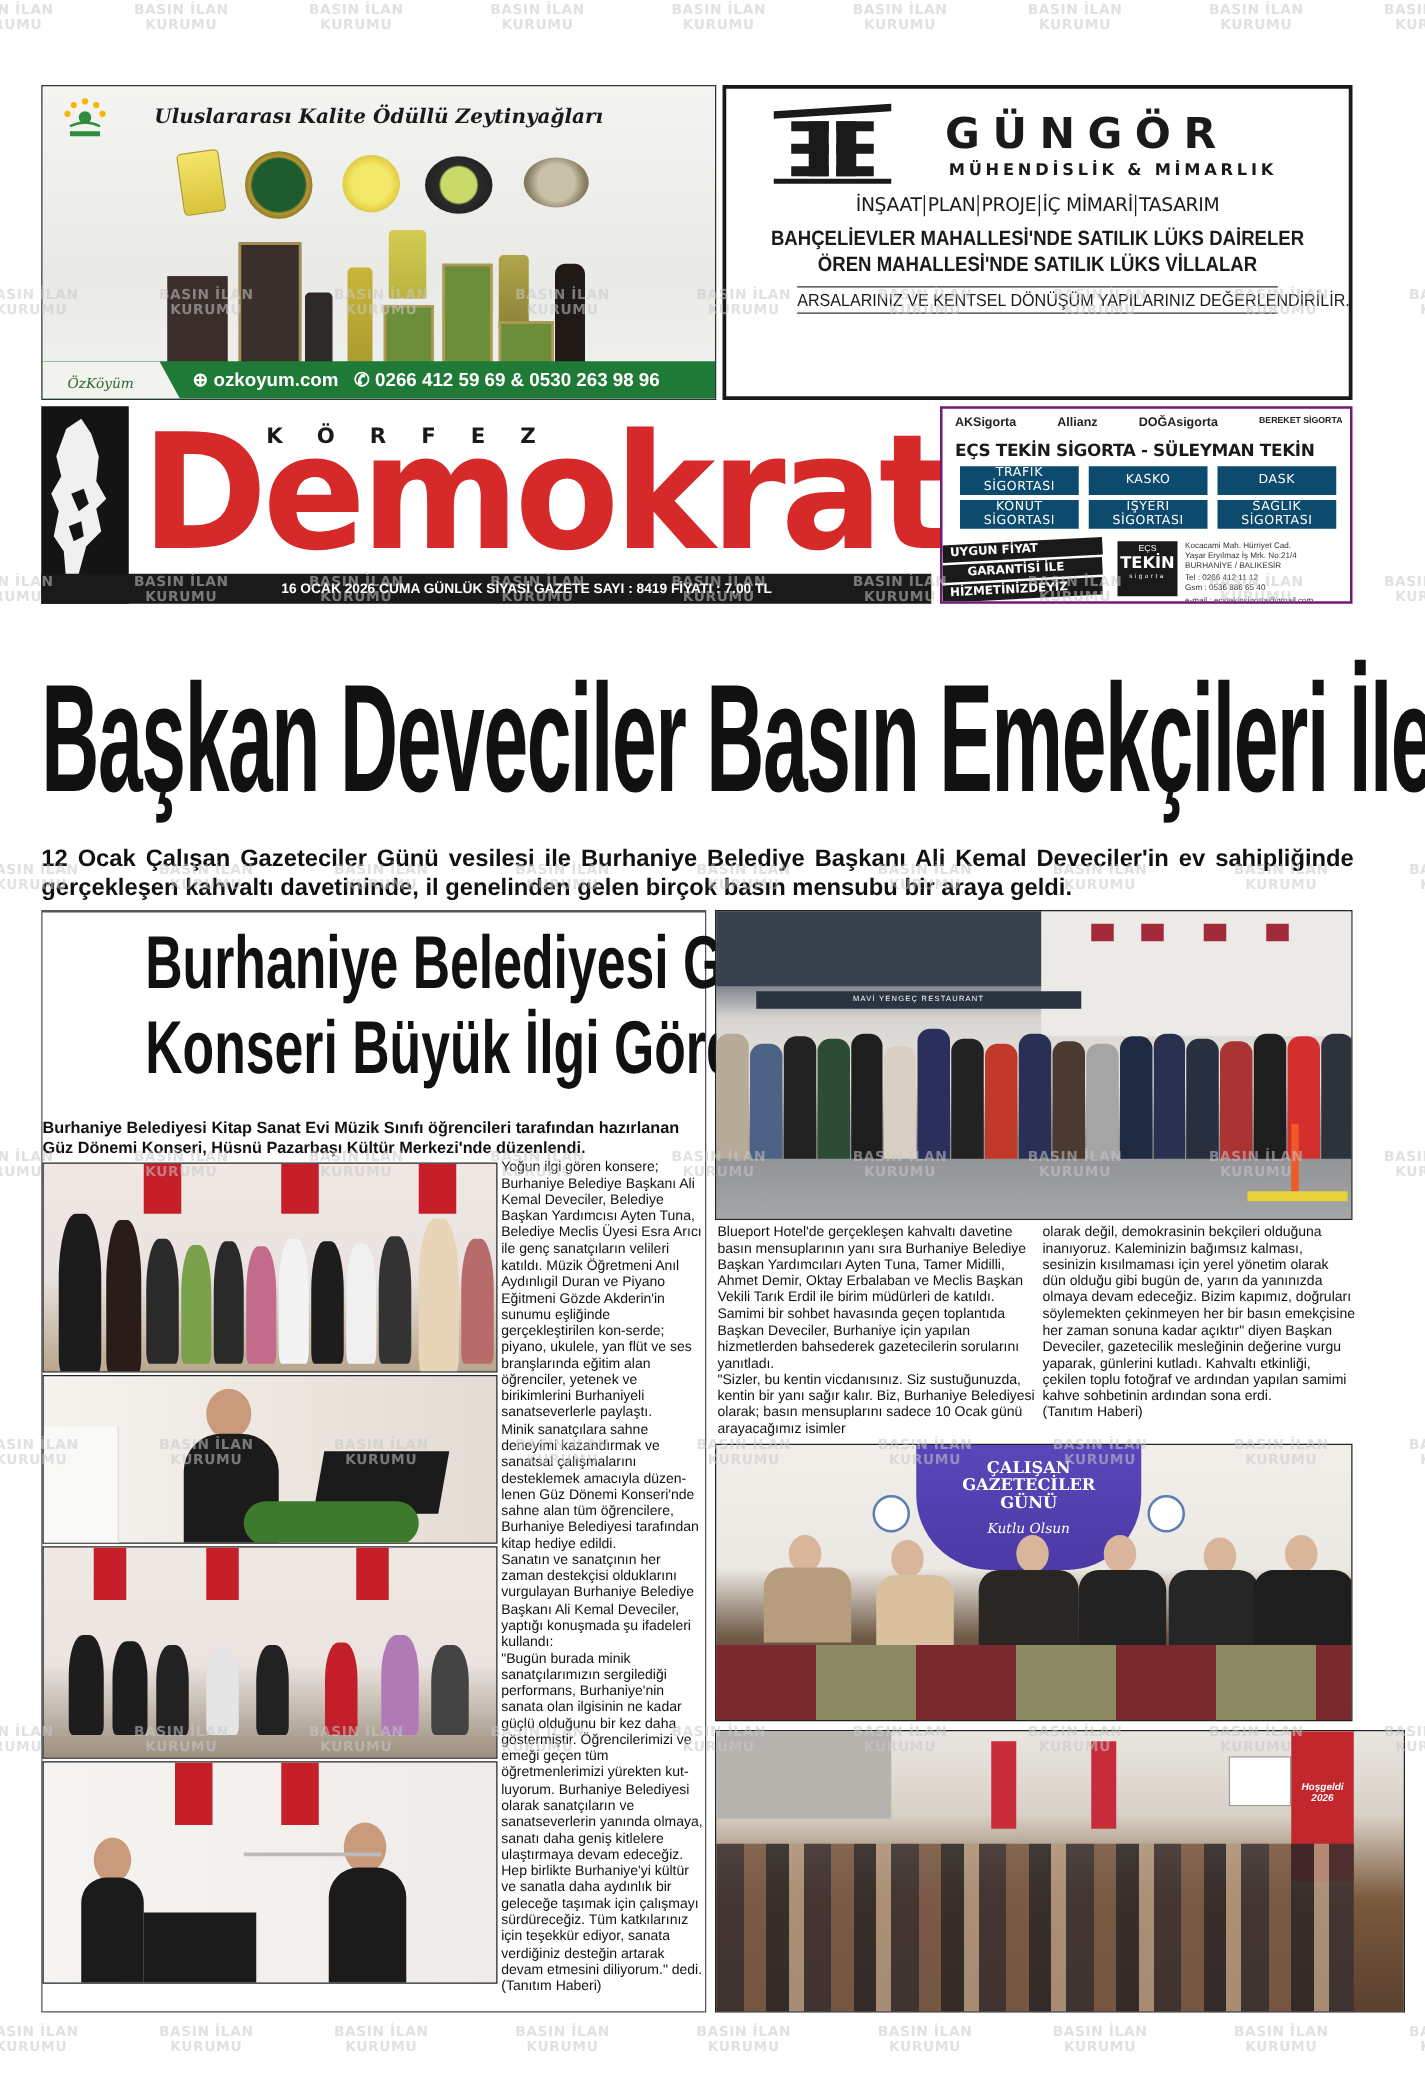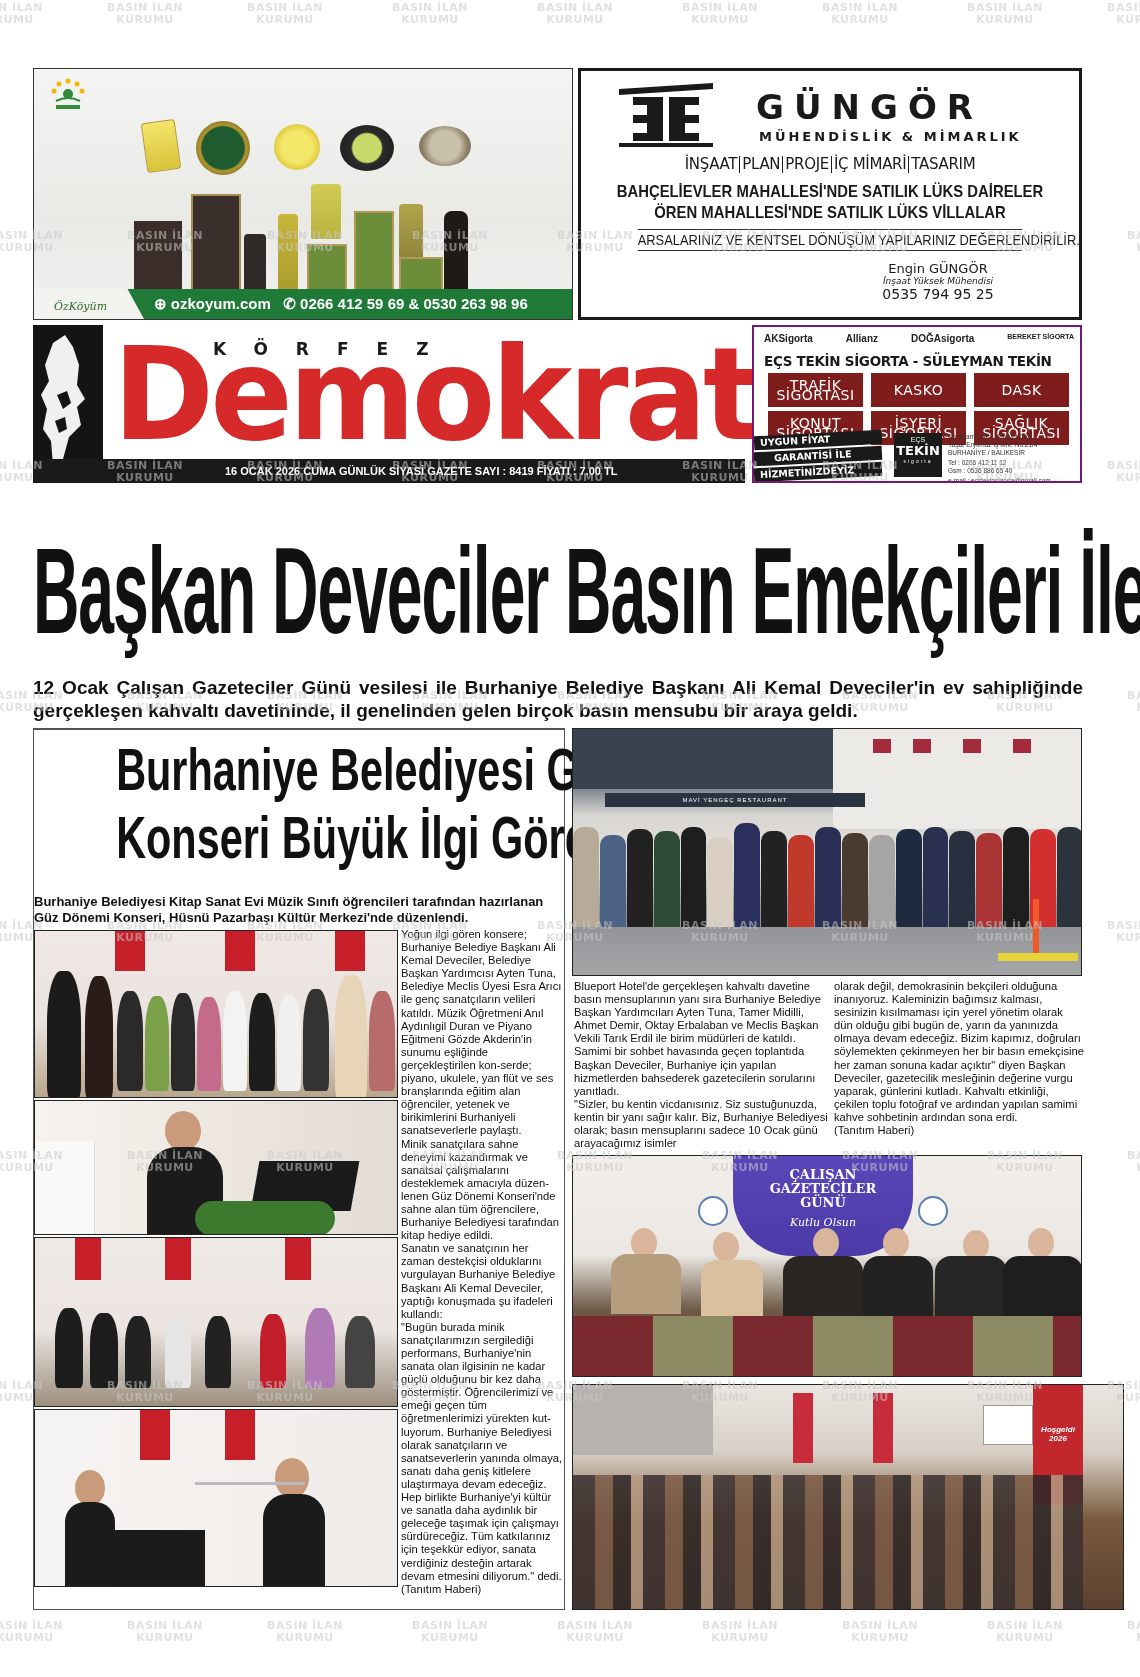--- a/index.html
+++ b/index.html
@@ -42,21 +42,21 @@
   #masthead .portrait { position: absolute; left: 0; top: 0; width: 70px; height: 158px; background: #141414; overflow: hidden; }
   #masthead .korfez { position: absolute; left: 180px; top: 14px; font-family: "DejaVu Sans", sans-serif; font-weight: bold; font-size: 17px; letter-spacing: 28px; color: #1a1a1a; }
   #masthead .demokrat { position: absolute; left: 80px; top: 5px; font-family: "DejaVu Sans", sans-serif; font-weight: bold; font-size: 128px; line-height: 130px; color: #d62a2a; letter-spacing: -4px; transform: scaleX(0.95); transform-origin: left; }
   #masthead .dateline { position: absolute; left: 0; bottom: 0; width: 712px; height: 24px; background: #1a1a1a; color: #fff; font-family: "Liberation Sans", sans-serif; font-weight: bold; font-size: 11px; line-height: 24px; padding-left: 192px; transform-origin: left; }
 
   
   #ad-sigorta { left: 752px; top: 325px; width: 330px; height: 158px; border: 2px solid #701a75; background: #fff; overflow: hidden; }
   #ad-sigorta .brands { position: absolute; left: 10px; right: 6px; top: 6px; display: flex; justify-content: space-between; font-size: 10px; font-weight: bold; color: #222; }
   #ad-sigorta .title { position: absolute; left: 10px; top: 26px; font-family: "DejaVu Sans", sans-serif; font-weight: bold; font-size: 13.5px; color: #1a1a1a; letter-spacing: -0.3px; white-space: nowrap; }
   #ad-sigorta .grid { position: absolute; left: 14px; top: 46px; width: 305px; display: grid; grid-template-columns: 95px 95px 95px; column-gap: 8px; row-gap: 4px; }
-  #ad-sigorta .cell { background: #7f1d1d; color: #fff; font-family: "DejaVu Sans", sans-serif; font-size: 14px; line-height: 10.5px; text-align: center; height: 34px; display: flex; align-items: center; justify-content: center; letter-spacing: 0.5px; }
+  #ad-sigorta .cell { background: #0c4a6e; color: #fff; font-family: "DejaVu Sans", sans-serif; font-size: 10px; line-height: 10.5px; text-align: center; height: 23px; display: flex; align-items: center; justify-content: center; letter-spacing: 0.5px; }
   #ad-sigorta .slogan { position: absolute; left: 0; top: 106px; width: 128px; }
   #ad-sigorta .slogan div { background: #1a1a1a; color: #fff; font-family: "DejaVu Sans", sans-serif; font-weight: bold; font-size: 9.5px; height: 14px; line-height: 14px; margin-bottom: 2px; padding-left: 6px; transform: rotate(-3deg); }
   #ad-sigorta .tekin { position: absolute; left: 140px; top: 106px; width: 48px; height: 44px; background: #1a1a1a; color: #fff; text-align: center; }
   #ad-sigorta .tekin .s { font-size: 7px; padding-top: 3px; }
   #ad-sigorta .tekin .b { font-family: "DejaVu Sans", sans-serif; font-size: 13px; font-weight: bold; }
   #ad-sigorta .addr { position: absolute; left: 194px; top: 106px; font-size: 6.5px; line-height: 8px; color: #333; white-space: nowrap; }
 
   
   #main-head { left: 33px; top: 518px; width: 1050px; height: 150px; overflow: visible; }
   #main-head .h { font-family: "Liberation Sans", sans-serif; font-weight: bold; font-size: 118px; line-height: 140px; color: #111; white-space: nowrap; transform: scaleX(0.545) scaleY(1.04); transform-origin: left top; letter-spacing: -2px; }
@@ -378,20 +378,21 @@
         <circle cx="20" cy="4" r="2.5"></circle>
         <circle cx="11" cy="7" r="2.5"></circle>
         <circle cx="29" cy="7" r="2.5"></circle>
         <circle cx="6" cy="14" r="2.5"></circle>
         <circle cx="34" cy="14" r="2.5"></circle>
       </g>
     <circle cx="20" cy="17" r="5" fill="#2f8d3a"></circle>
     <path d="M8 24 Q20 18 32 24" stroke="#2f8d3a" stroke-width="2" fill="none"></path>
     <rect x="8" y="28" width="24" height="4" fill="#2f8d3a"></rect>
   </svg>
+  <div class="tagline">Uluslararası Kalite Ödüllü Zeytinyağları</div>
 
   <div class="medal" style="left:110px;top:52px;width:34px;height:50px;border-radius:4px;background:linear-gradient(#f4e46a,#d9c33b);border:1px solid #b19a2a;transform:rotate(-8deg);"></div>
   <div class="medal" style="left:162px;top:52px;width:54px;height:54px;background:radial-gradient(circle,#1e5c30 55%,#b8962f 60%,#1e3a22 100%);"></div>
   <div class="medal" style="left:240px;top:55px;width:46px;height:46px;background:radial-gradient(circle,#f4e86a 50%,#e9d44a 70%,#d6c43a 100%);border:2px solid #e0cf4b;"></div>
   <div class="medal" style="left:306px;top:56px;width:54px;height:46px;background:radial-gradient(circle,#c9d96a 40%,#2b2b2b 45%,#1a1a1a 100%);"></div>
   <div class="medal" style="left:385px;top:57px;width:52px;height:40px;background:radial-gradient(circle,#c9c0a8 45%,#8a7e64 70%,#6f6450 100%);"></div>
 
   <div class="box" style="left:100px;top:152px;width:48px;height:76px;background:#3a2d2a;border-color:#3a2d2a;"></div>
   <div class="box" style="left:157px;top:125px;width:50px;height:106px;background:#3b2f2b;border-color:#a58d4d;"></div>
   <div class="bottle" style="left:210px;top:165px;width:22px;height:60px;background:#2f2a28;"></div>
@@ -430,25 +431,20 @@
   <div class="brand">GÜNGÖR</div>
   <div class="brand-sub">MÜHENDİSLİK &amp; MİMARLIK</div>
   <div class="services">
     <span>İNŞAAT</span><span class="sep"></span><span>PLAN</span><span class="sep"></span><span>PROJE</span><span class="sep"></span><span>İÇ MİMARİ</span><span class="sep"></span><span>TASARIM</span>
   </div>
   <div class="sale">
     <div>BAHÇELİEVLER MAHALLESİ'NDE SATILIK LÜKS DAİRELER</div>
     <div>ÖREN MAHALLESİ'NDE SATILIK LÜKS VİLLALAR</div>
   </div>
   <div class="arsa">ARSALARINIZ VE KENTSEL DÖNÜŞÜM YAPILARINIZ DEĞERLENDİRİLİR.</div>
-  <div class="person" style="left:262px;">
-    <div class="nm">Engin GÜNGÖR</div>
-    <div class="tt">İnşaat Yüksek Mühendisi</div>
-    <div class="ph">0535 794 95 25</div>
-  </div>
 </div>
 
 <div id="masthead" class="abs">
   <div class="portrait">
     <svg width="70" height="158" viewBox="0 0 70 158">
       <path d="M20 18 L32 10 L40 22 L46 40 L44 60 L52 74 L44 82 L48 100 L36 112 L30 134 L20 140 L18 116 L10 104 L14 84 L8 70 L16 56 L12 40 Z" fill="#f0f0f0"></path>
       <path d="M24 70 L34 66 L38 78 L30 84 Z" fill="#141414"></path>
       <path d="M22 96 L32 92 L34 104 L26 108 Z" fill="#141414"></path>
     </svg>
   </div>

